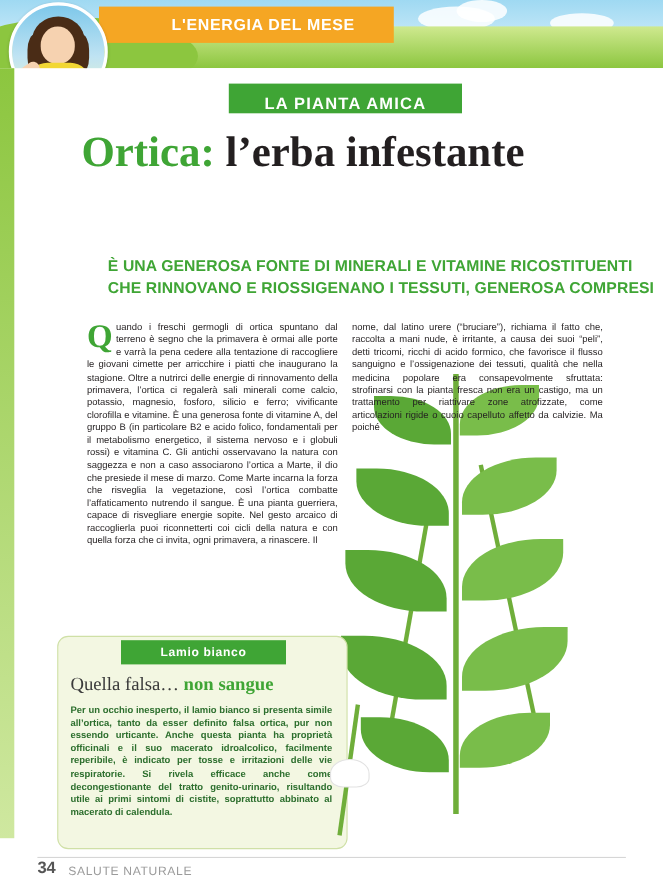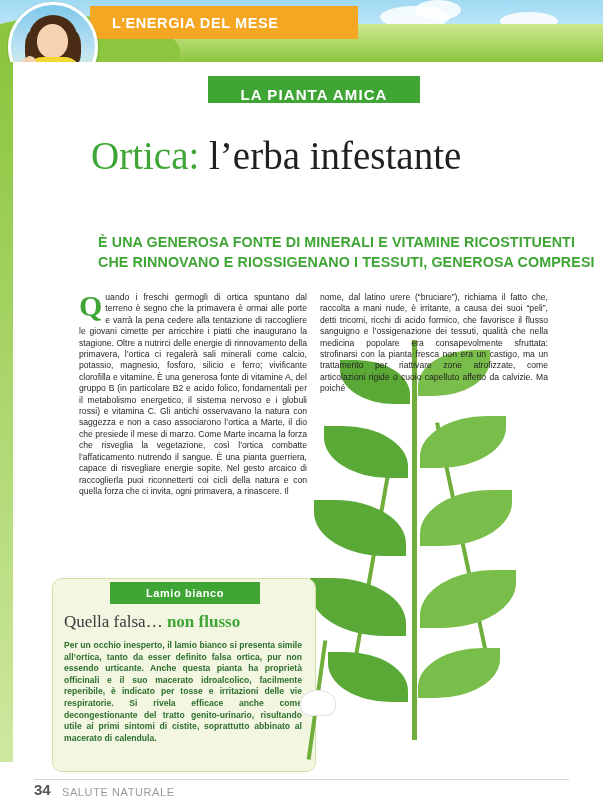--- a/index.html
+++ b/index.html
@@ -30,21 +30,21 @@
     position:absolute;background:#ffffff;border-radius:50%;opacity:.85;
   }
 
   .ribbon{
     position:absolute;left:90px;top:6px;width:268px;height:33px;
     background:#f5a623;
     display:flex;align-items:center;
   }
   .ribbon-text{
     color:#ffffff;font-weight:bold;font-size:14.5px;letter-spacing:.6px;
-    padding-left:22px;font-family:"Liberation Sans", sans-serif;
+    padding-left:22px;font-family:"Liberation Sans", sans-serif;margin-left:44px;
   }
 
   .avatar-circle{
     position:absolute;left:8px;top:2px;width:84px;height:84px;border-radius:50%;
     background:linear-gradient(to bottom,#7ec8ea 0%,#bfe3f3 55%,#e8f5d0 100%);
     border:3px solid #ffffff;overflow:hidden;
     box-shadow:0 1px 3px rgba(0,0,0,.2);
   }
   .av-hair{position:absolute;left:18px;top:10px;width:48px;height:44px;background:#4a2c16;border-radius:50% 50% 42% 42%;}
   .av-face{position:absolute;left:26px;top:19px;width:31px;height:34px;background:#f6d2b0;border-radius:50% 50% 46% 46%;}
@@ -68,21 +68,21 @@
     position:absolute;left:208px;top:76px;width:212px;height:27px;
     background:#3fa535;display:flex;align-items:flex-end;justify-content:center;
   }
   .tag-pianta span{
     color:#ffffff;font-weight:bold;font-size:15px;letter-spacing:1.1px;
   }
   .title-wrap{
     position:absolute;left:74px;top:118px;width:520px;
   }
   h1.headline{
-    margin:17px;font-family:"Liberation Serif", serif;font-weight:normal;
+    margin:0;font-family:"Liberation Serif", serif;font-weight:bold;
     font-size:39px;line-height:42px;color:#231f20;
   }
   h1.headline .green{color:#3fa535;}
   h1.headline .bold-part{color:#231f20;}
 
   .subhead{
     position:absolute;left:98px;top:232px;width:500px;
     color:#3fa535;font-weight:bold;font-size:14.3px;line-height:20px;
     letter-spacing:.1px;
   }
@@ -214,21 +214,21 @@
 
 <div class="col col-right">
   <span>nome, dal latino urere (“bruciare”), richiama il fatto che, raccolta a mani nude, è irritante, a causa dei suoi “peli”, detti tricomi, ricchi di acido formico, che favorisce il flusso sanguigno e l’ossigenazione dei tessuti, qualità che nella medicina popolare era consapevolmente sfruttata: strofinarsi con la pianta fresca non era un castigo, ma un trattamento per riattivare zone atrofizzate, come articolazioni rigide o cuoio capelluto affetto da calvizie. Ma poiché</span>
 </div>
 
 <div class="lamio-box"></div>
 <div class="lamio-tag">
   <span>Lamio bianco</span>
 </div>
 <div class="lamio-title">
-  <span>Quella falsa… </span><span class="nonpunge">non flusso</span>
+  <span>Quella falsa… </span><span class="nonpunge">non sangue</span>
 </div>
 <div class="lamio-text">Per un occhio inesperto, il lamio bianco si presenta simile all’ortica, tanto da esser definito falsa ortica, pur non essendo urticante. Anche questa pianta ha proprietà officinali e il suo macerato idroalcolico, facilmente reperibile, è indicato per tosse e irritazioni delle vie respiratorie. Si rivela efficace anche come decongestionante del tratto genito-urinario, risultando utile ai primi sintomi di cistite, soprattutto abbinato al macerato di calendula.</div>
 
 <div class="flower-stem"></div>
 <div class="flower-head"></div>
 
 <div class="footer">
   <div class="footer-rule"></div>
   <div class="folio">34</div>
   <div class="magname">SALUTE NATURALE</div>

